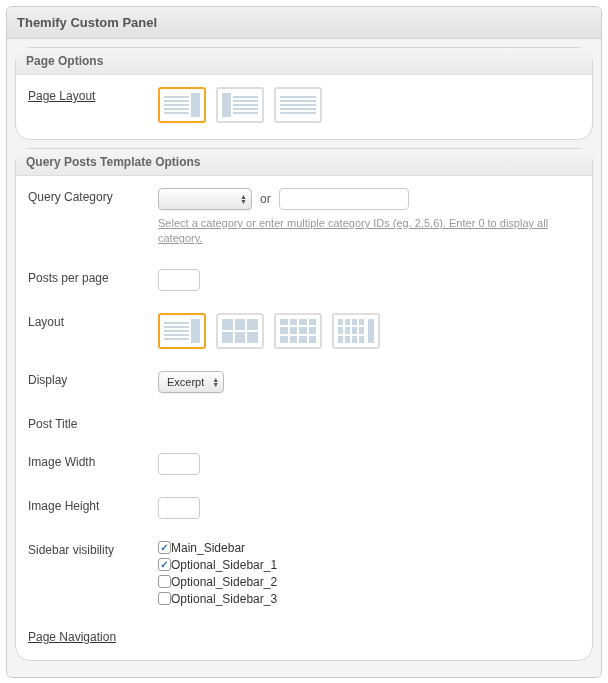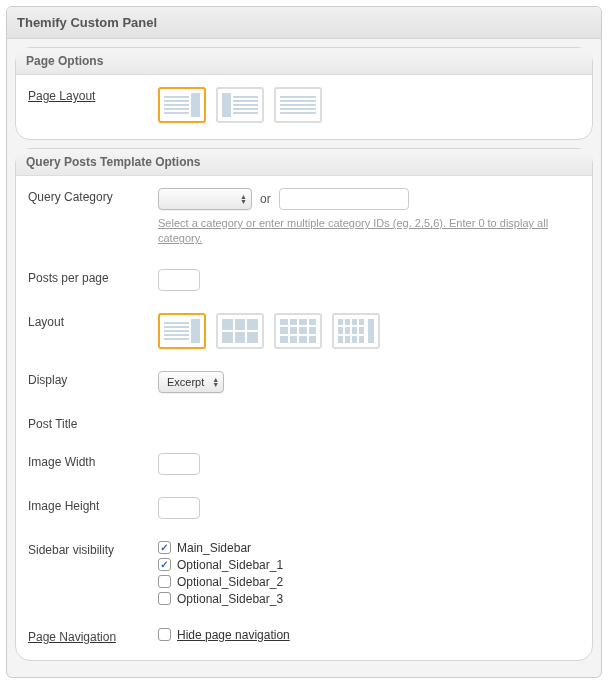--- a/index.html
+++ b/index.html
@@ -130,21 +130,21 @@
     margin-top: 6px;
     line-height: 1.4;
     text-decoration: underline;
   }
 
   .checkbox-wrap { display: flex; align-items: center; gap: 6px; }
   .checkbox { width: 13px; height: 13px; border: 1px solid #999; border-radius: 3px; background: #fff; display: inline-flex; align-items: center; justify-content: center; font-size: 10px; color: #2a6bb5; cursor: pointer; }
   .checkbox.checked::before { content: "✓"; font-weight: bold; }
 
   .checkbox-stack { display: flex; flex-direction: column; gap: 3px; }
-  .checkbox-row { display: flex; align-items: flex-start; gap: 6px; }
+  .checkbox-row { display: flex; align-items: flex-start; }
 </style>
 </head>
 <body>
 
 <div class="panel">
   <div class="panel-header">Themify Custom Panel</div>
 
   <div class="section">
     <div class="section-header">Page Options</div>
     <div class="section-body">
@@ -326,24 +326,18 @@
             <div class="checkbox-row">
               <span class="checkbox"></span>
               <span>Optional_Sidebar_3</span>
             </div>
           </div>
         </div>
       </div>
 
       <div class="row">
         <div class="row-label">Page Navigation</div>
-        <div class="row-field">
-          <div class="checkbox-wrap">
-            <span class="checkbox"></span>
-            <span>Hide page navigation</span>
-          </div>
-        </div>
       </div>
 
     </div>
   </div>
 
 </div>
 
 </body></html>

